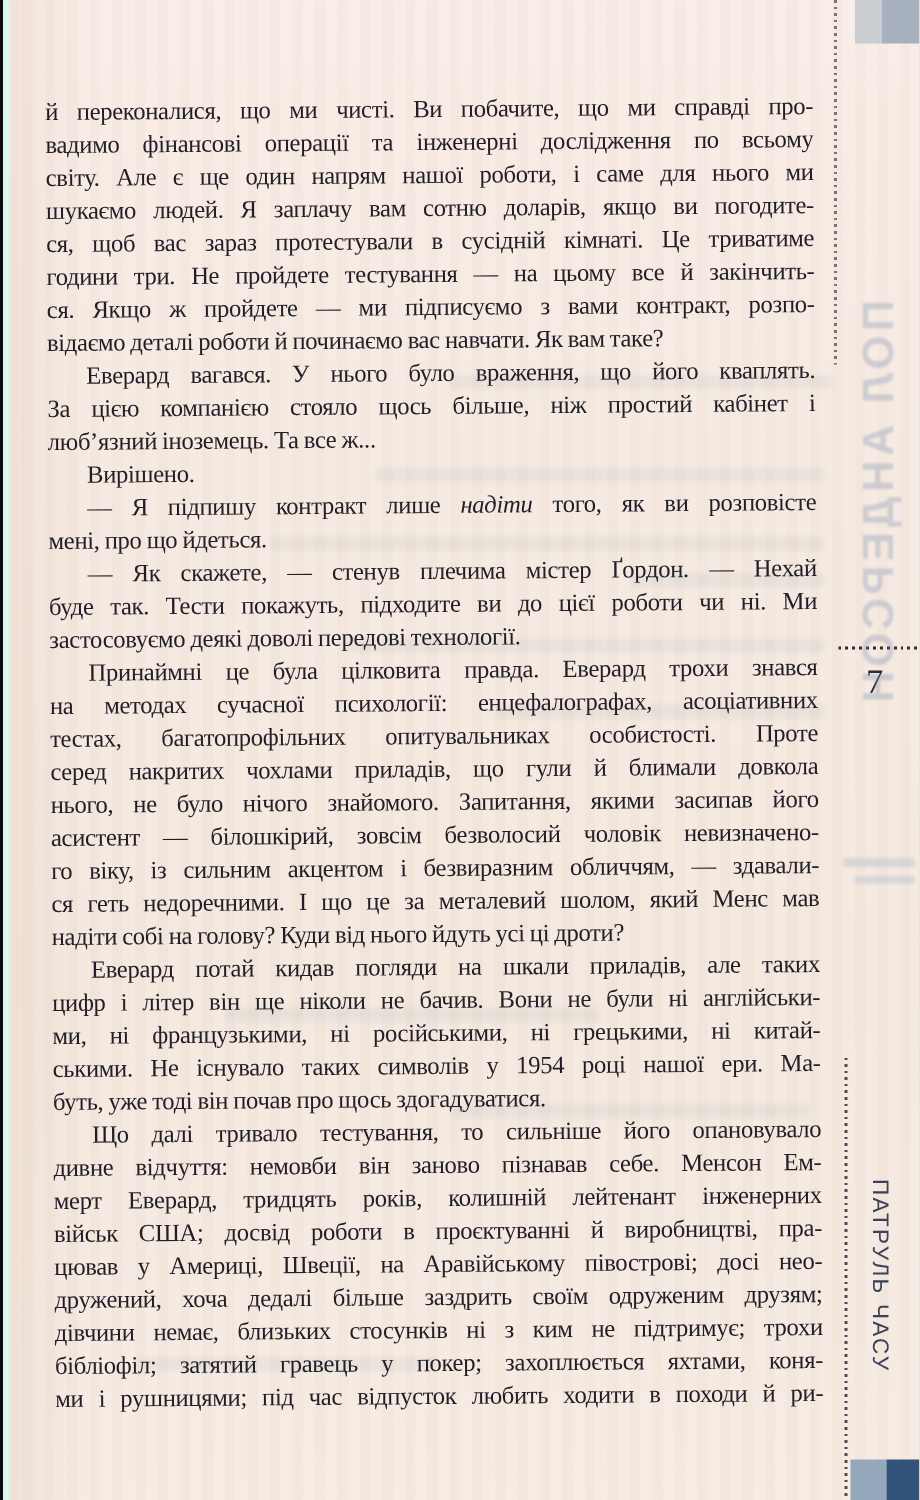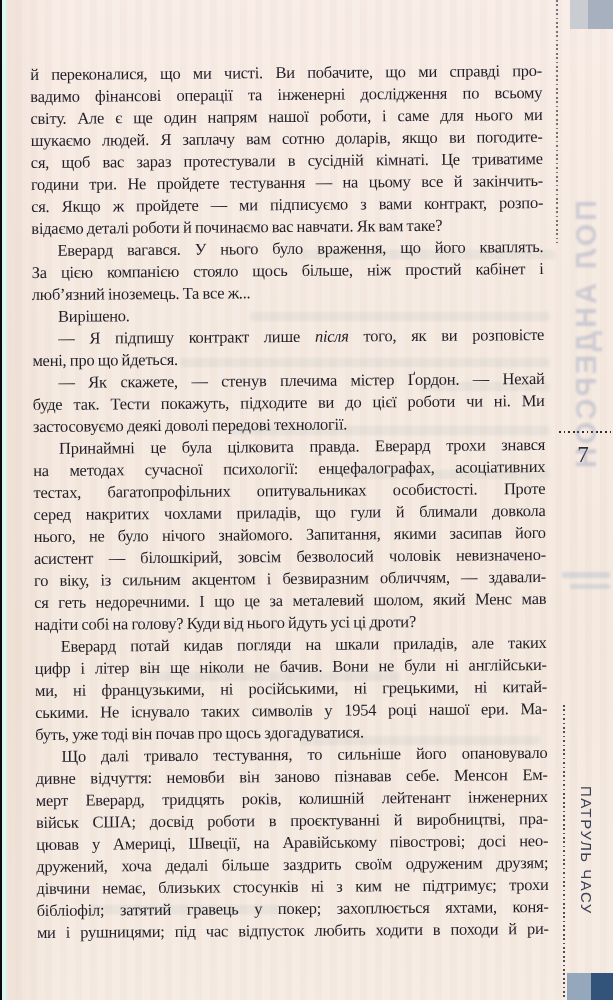--- a/index.html
+++ b/index.html
@@ -102,21 +102,21 @@
       <div class="line">світу. Але є ще один напрям нашої роботи, і саме для нього ми</div>
       <div class="line">шукаємо людей. Я заплачу вам сотню доларів, якщо ви погодите-</div>
       <div class="line">ся, щоб вас зараз протестували в сусідній кімнаті. Це триватиме</div>
       <div class="line">години три. Не пройдете тестування — на цьому все й закінчить-</div>
       <div class="line">ся. Якщо ж пройдете — ми підписуємо з вами контракт, розпо-</div>
       <div class="line last">відаємо деталі роботи й починаємо вас навчати. Як вам таке?</div>
       <div class="line indent">Еверард вагався. У нього було враження, що його кваплять.</div>
       <div class="line">За цією компанією стояло щось більше, ніж простий кабінет і</div>
       <div class="line last">люб’язний іноземець. Та все ж...</div>
       <div class="line indent last">Вирішено.</div>
-      <div class="line indent">— Я підпишу контракт лише <i>після</i> того, як ви розповісте</div>
+      <div class="line indent">— Я підпишу контракт лише <i>надіти</i> того, як ви розповісте</div>
       <div class="line last">мені, про що йдеться.</div>
       <div class="line indent">— Як скажете, — стенув плечима містер Ґордон. — Нехай</div>
       <div class="line">буде так. Тести покажуть, підходите ви до цієї роботи чи ні. Ми</div>
       <div class="line last">застосовуємо деякі доволі передові технології.</div>
       <div class="line indent">Принаймні це була цілковита правда. Еверард трохи знався</div>
       <div class="line">на методах сучасної психології: енцефалографах, асоціативних</div>
       <div class="line">тестах, багатопрофільних опитувальниках особистості. Проте</div>
       <div class="line">серед накритих чохлами приладів, що гули й блимали довкола</div>
       <div class="line">нього, не було нічого знайомого. Запитання, якими засипав його</div>
       <div class="line">асистент — білошкірий, зовсім безволосий чоловік невизначено-</div>

